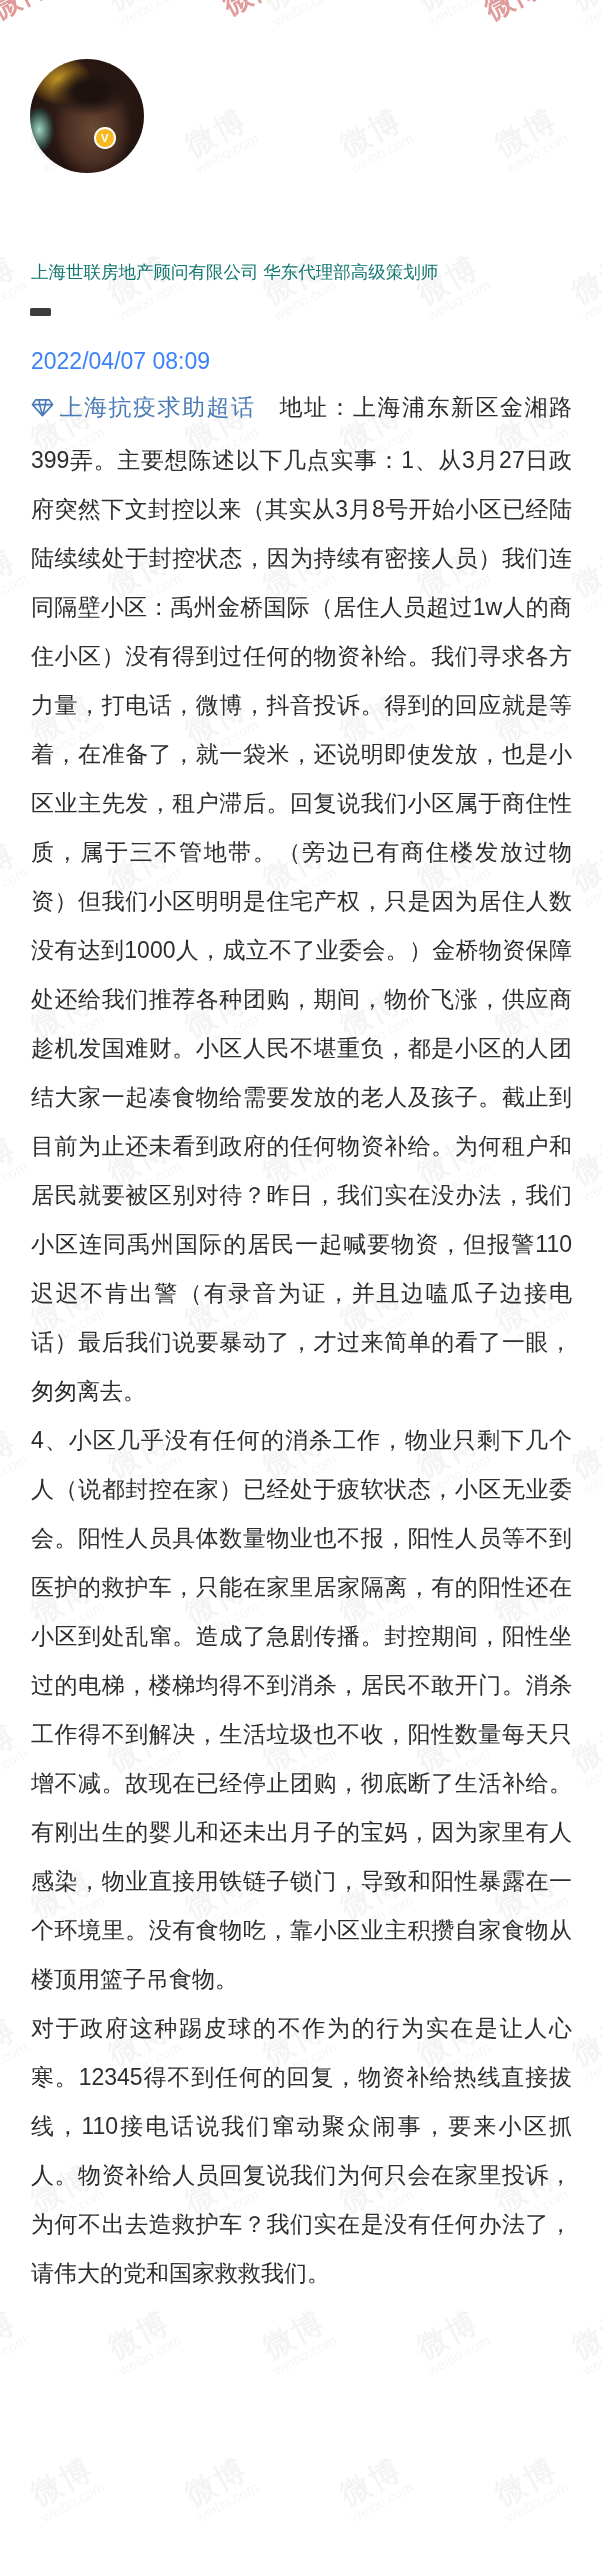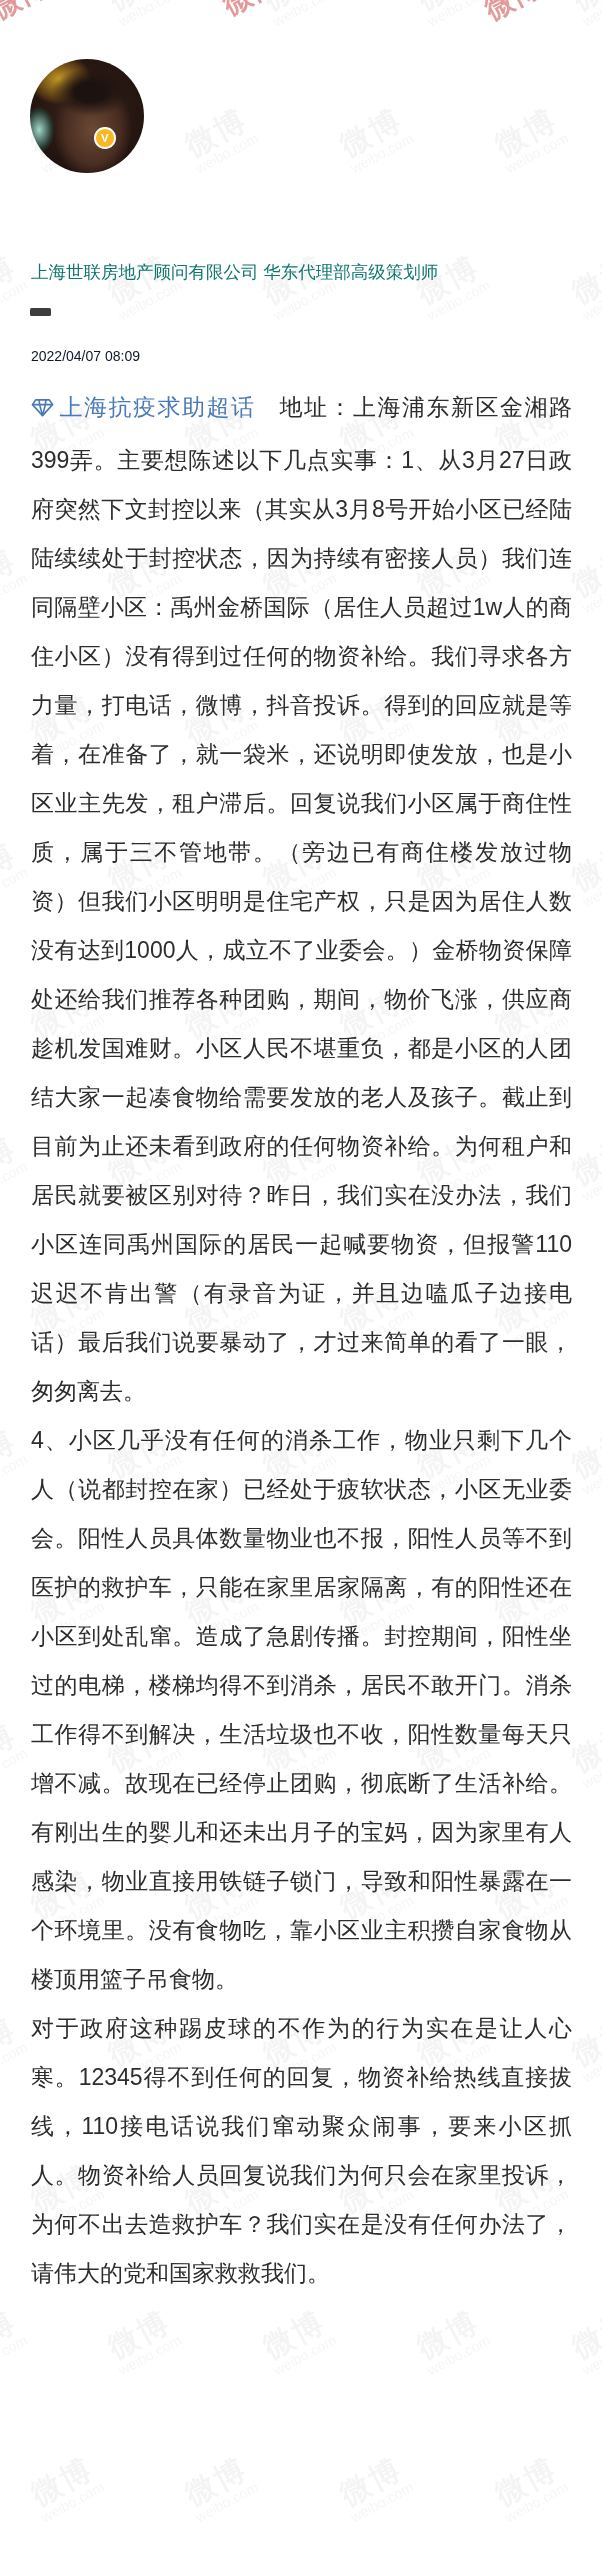--- a/index.html
+++ b/index.html
@@ -24,21 +24,21 @@
       border-radius:50%;background:radial-gradient(closest-side,#1c1210 40%,rgba(28,18,16,0) 100%);}
   .v-badge{position:absolute;left:94px;top:127px;width:17.5px;height:17.5px;border-radius:50%;
       background:#f7b824;border:2.1px solid #fff;z-index:3;display:flex;align-items:center;
       justify-content:center;color:#fff;font-size:11.3px;font-weight:bold;}
   .u-name{position:absolute;left:29px;top:189px;font-size:34px;font-weight:bold;color:#333;z-index:2;}
   .u-verify{position:absolute;left:31px;top:260px;font-size:17.5px;color:#0f766e;z-index:2;}
   .u-follow{position:absolute;left:31px;top:277px;font-size:20.6px;color:#cccccc;z-index:2;
       display:flex;gap:11.3px;}
   .u-dash{position:absolute;left:30px;top:308px;width:20.6px;height:7.7px;border-radius:1.5px;
       background:#3d3d3d;z-index:2;}
-  .u-date{position:absolute;left:31px;top:348px;font-size:14px;color:#0f172a;z-index:2;}
+  .u-date{position:absolute;left:31px;top:348px;font-size:23px;color:#3b82f6;z-index:2;}
   
   .body-text{position:absolute;left:31px;top:383px;width:541px;z-index:2;font-size:23px;
       line-height:49px;color:#2d2d2d;text-align:justify;}
   .para{display:block;}
   .st-link,.video-link{color:#4a7ab5;text-decoration:none;cursor:pointer;}
   .st-link{margin-right:24px;}
   .video-link{display:block;}
   .inline-icon{display:inline-block;vertical-align:-3.6px;margin-right:4.1px;}
 </style>
 </head>

